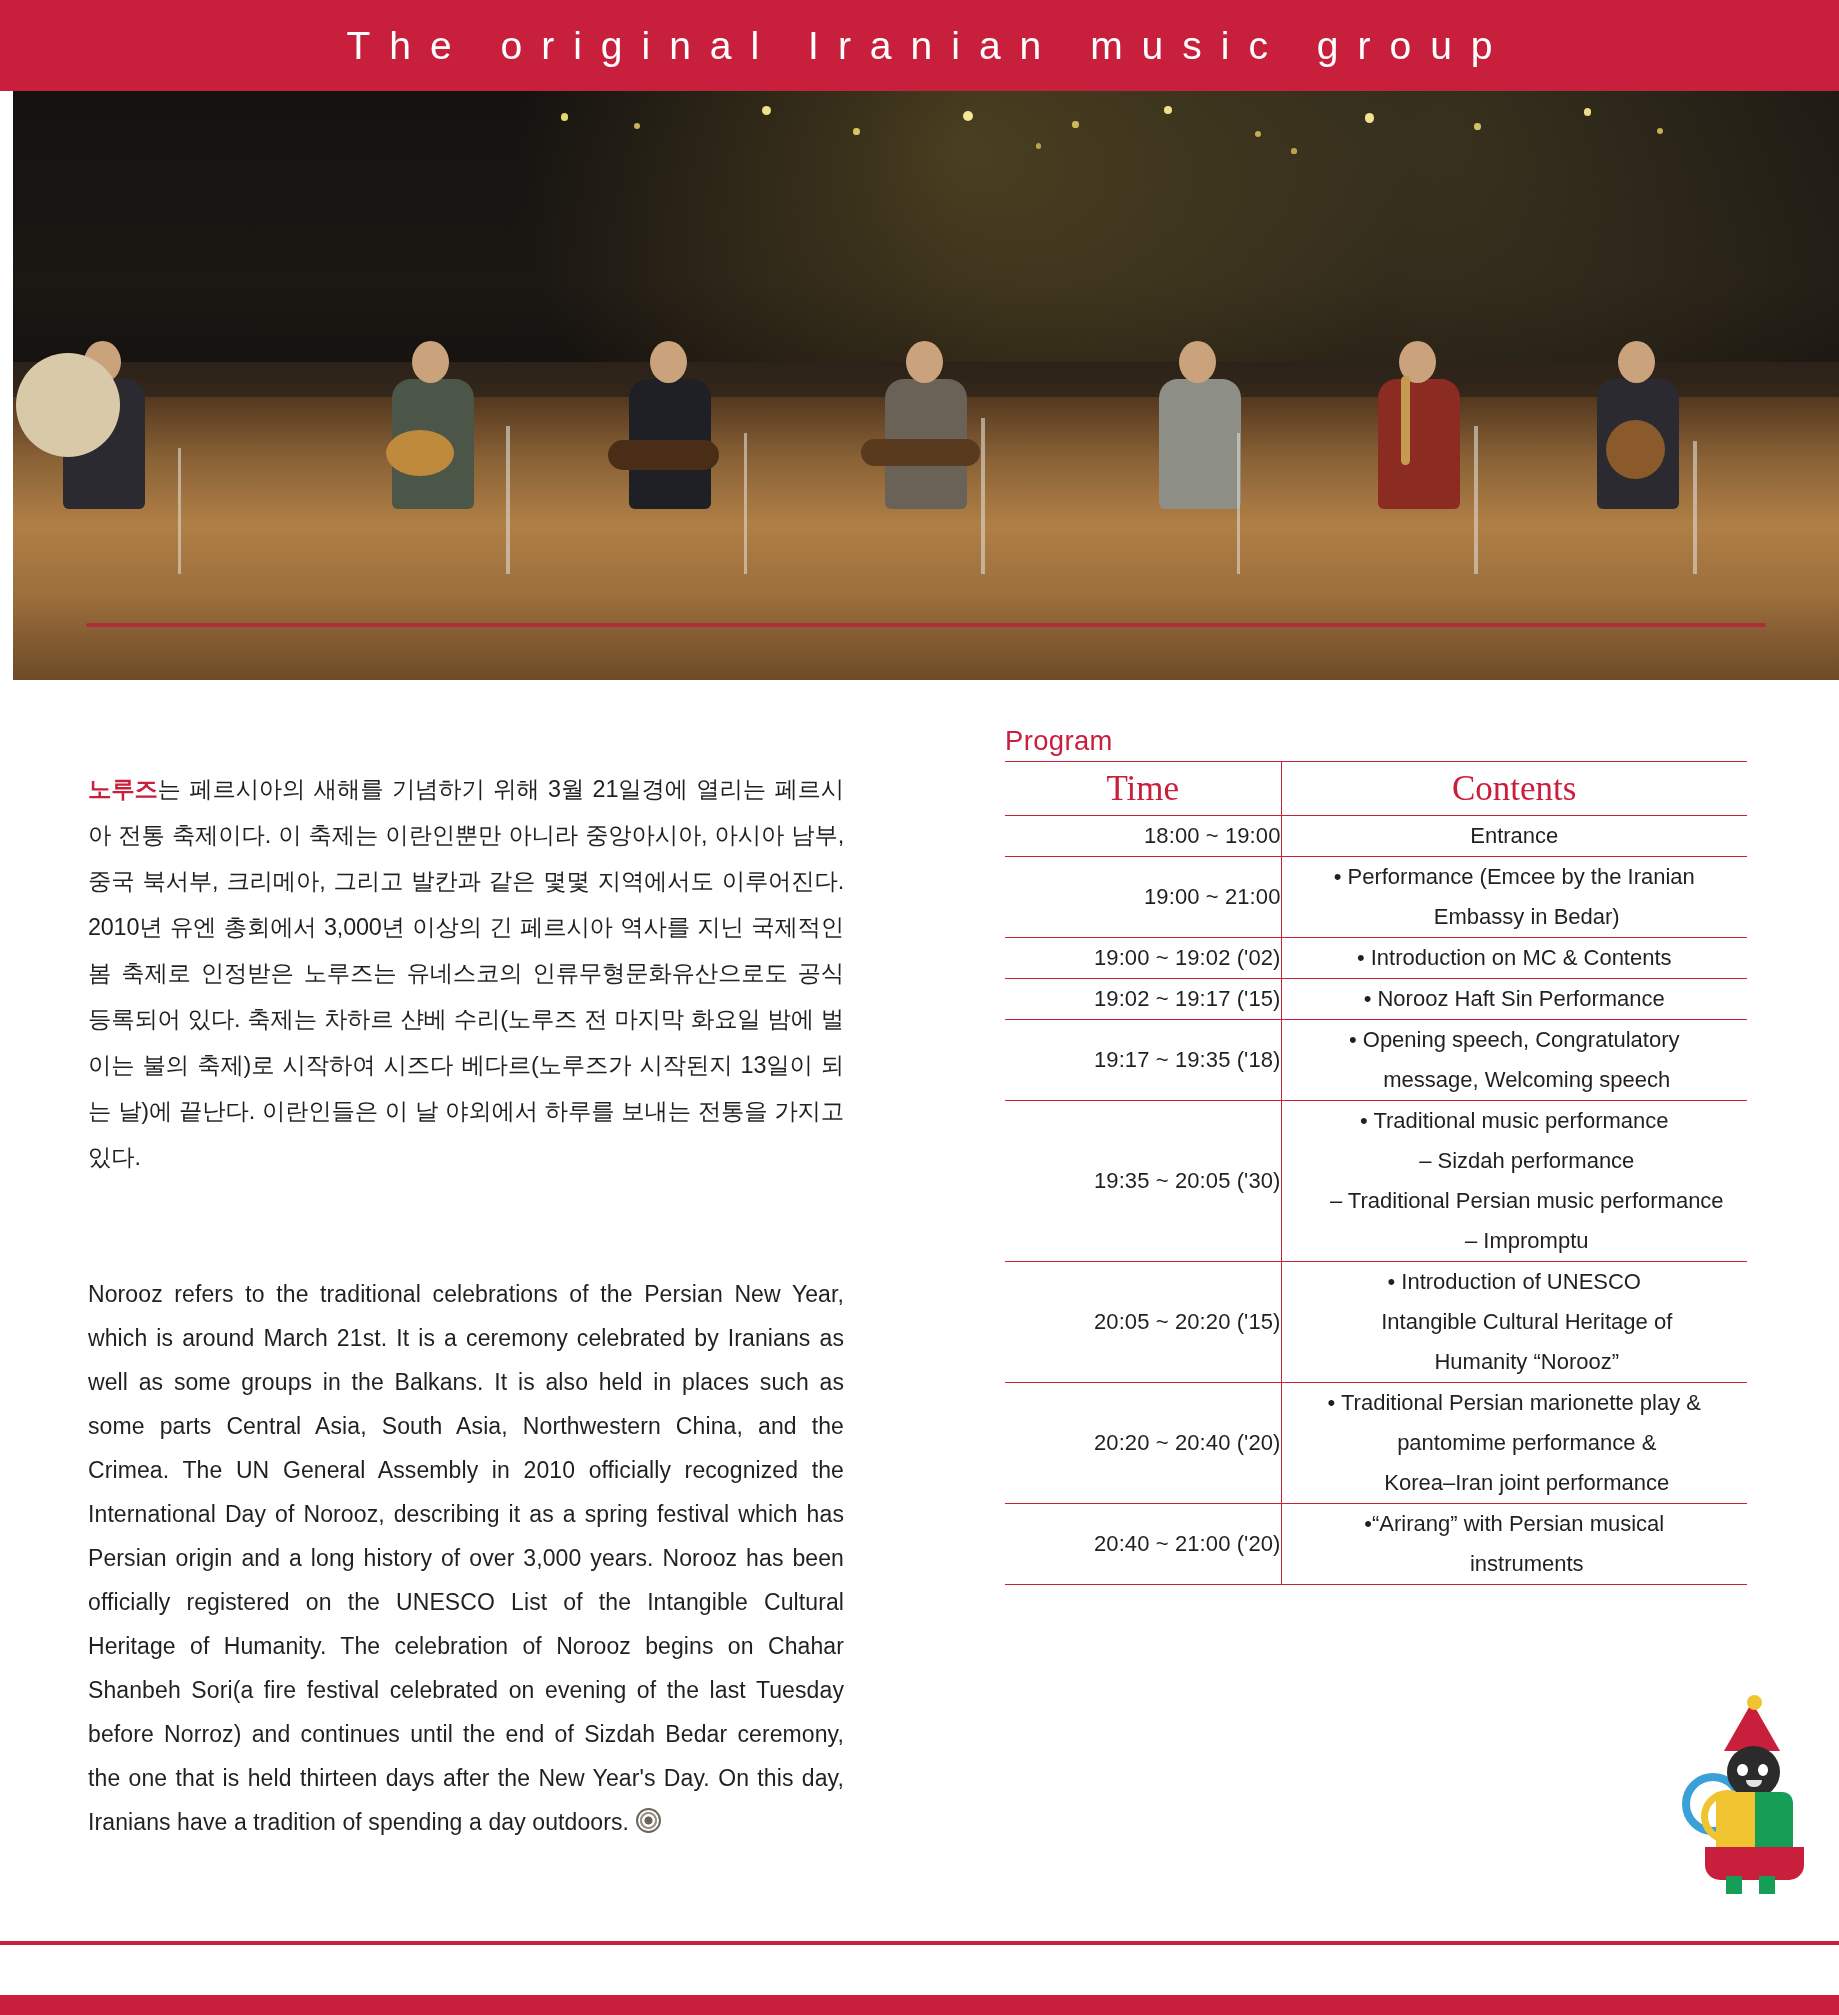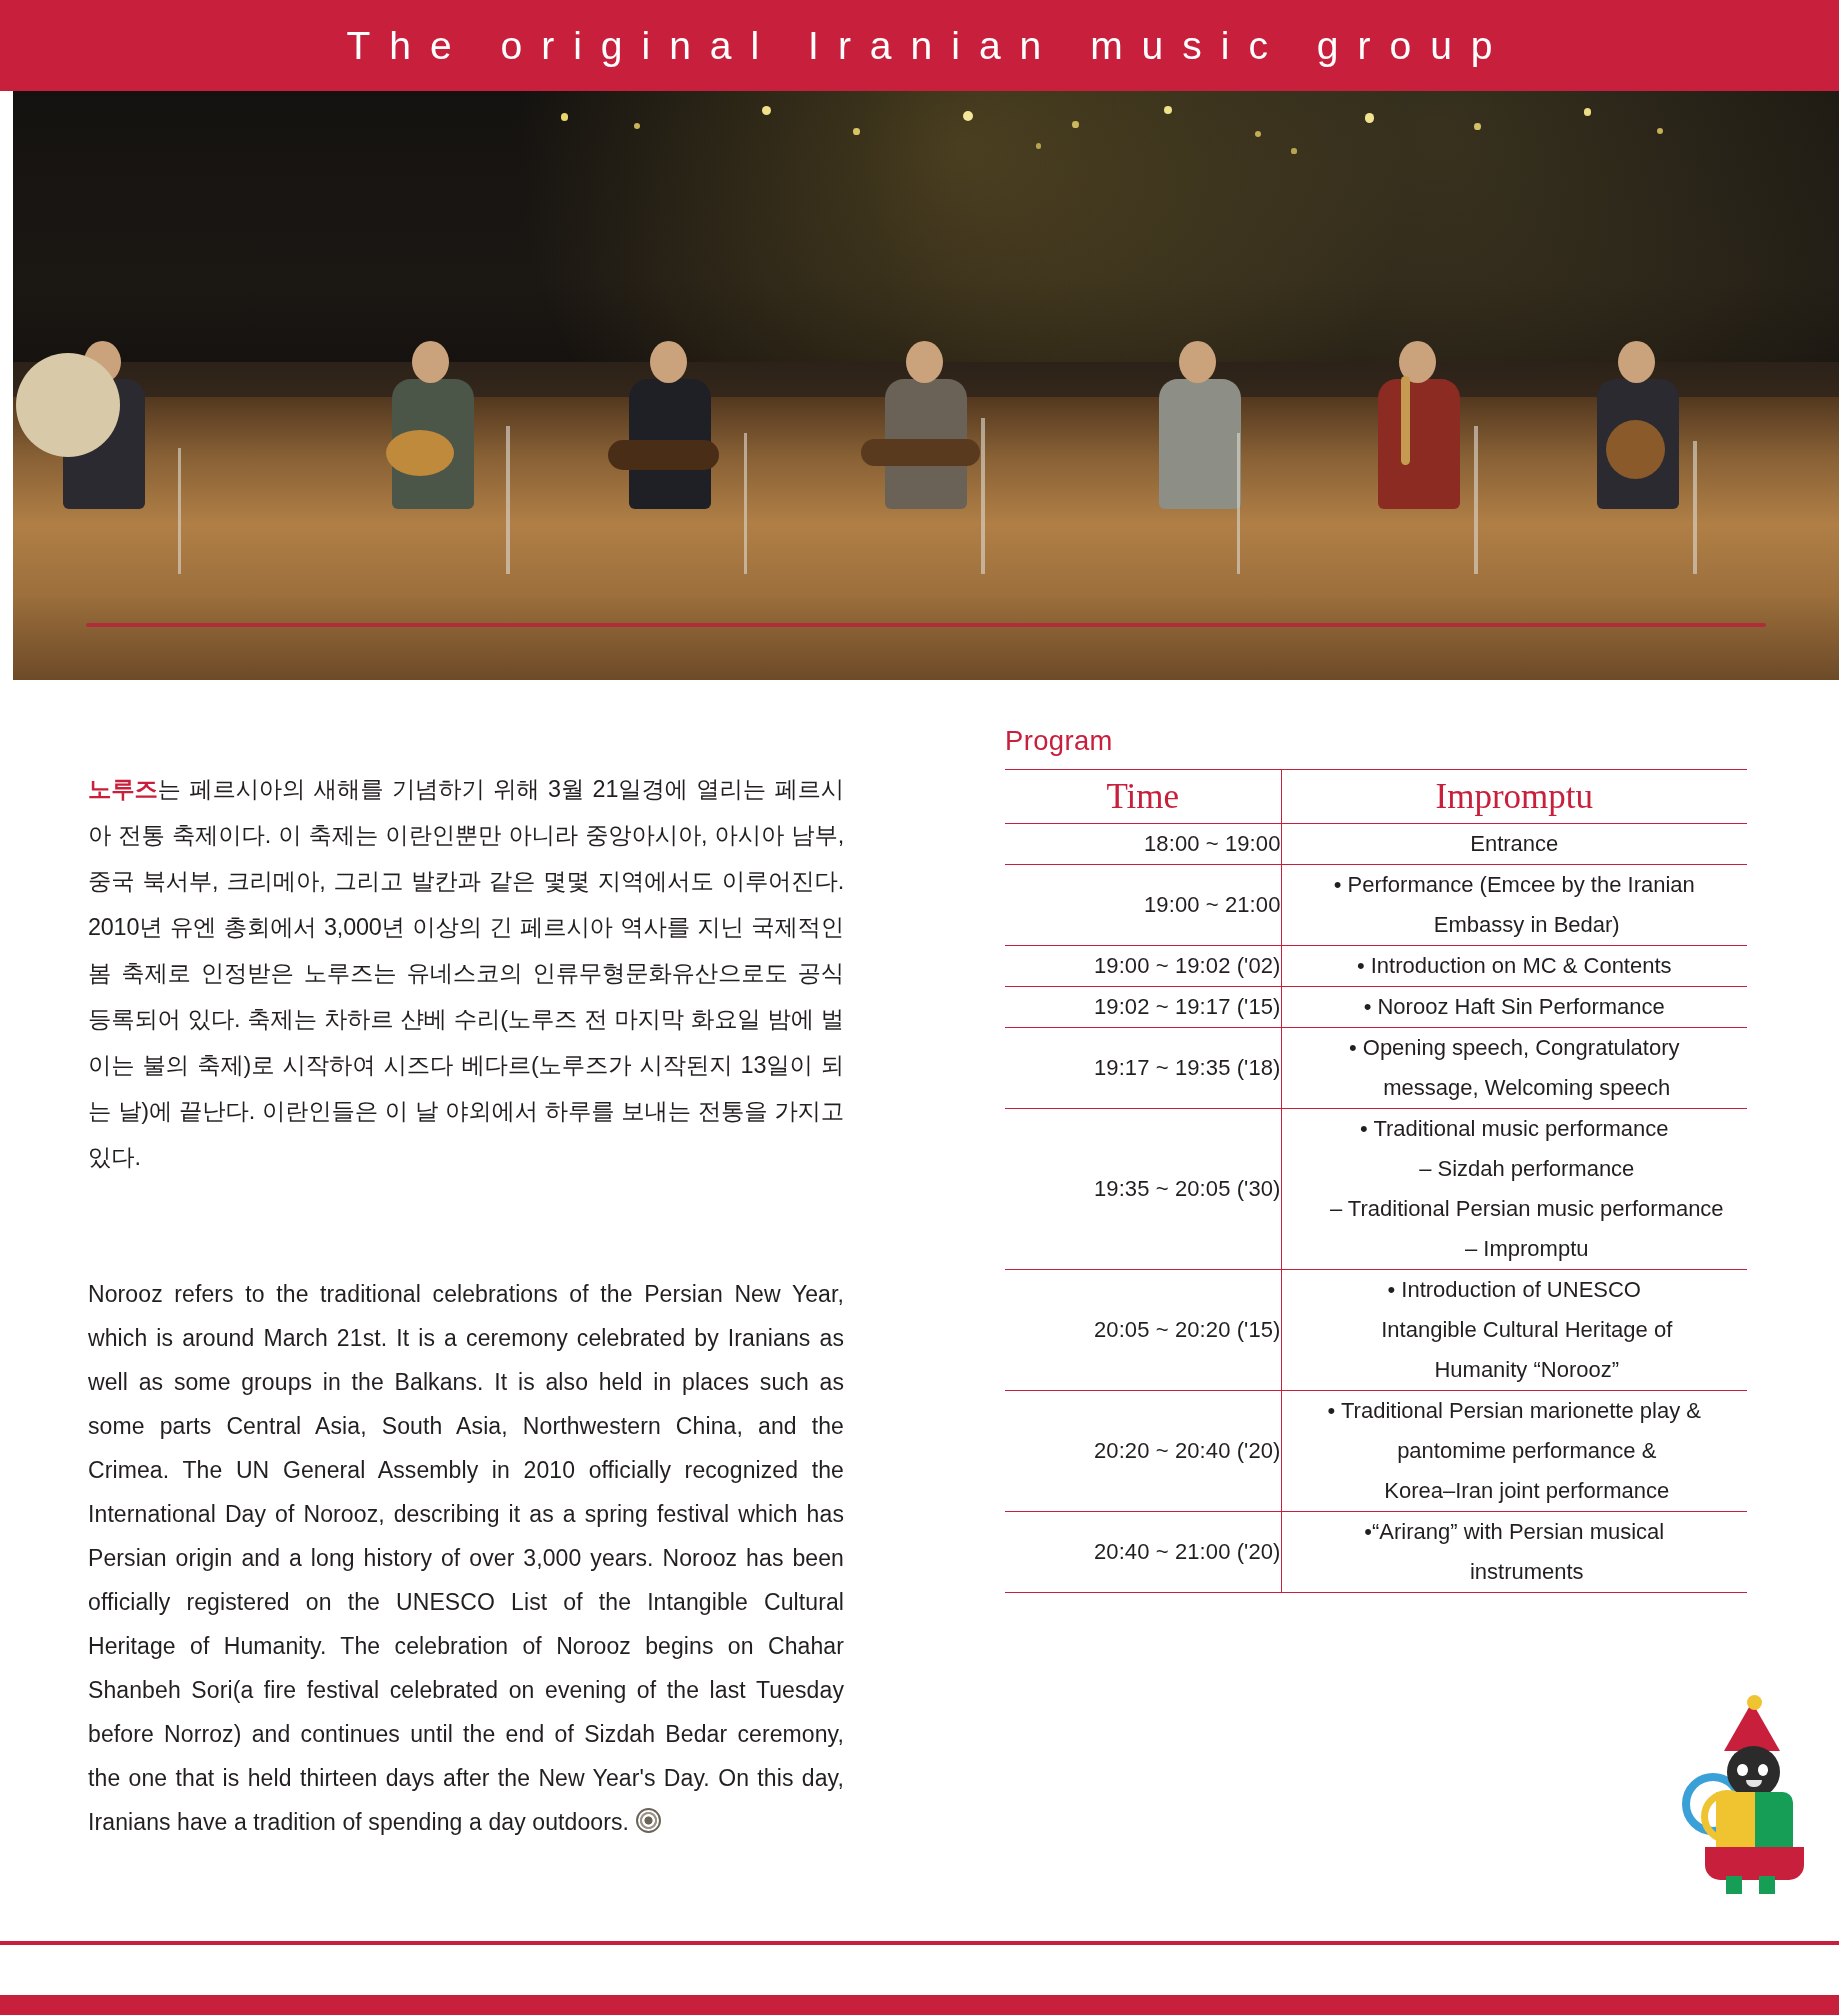--- a/index.html
+++ b/index.html
@@ -179,21 +179,21 @@
   
   .right-col {
     position: absolute;
     left: 1005px;
     top: 13.3px;
     width: 742px;
   }
   .program-title {
     color: #c8203c;
     font-size: 27.4px;
-    margin-bottom: 12px;
+    margin-bottom: 4px;
     letter-spacing: 0.4px;
   }
   table.program {
     width: 742px;
     border-collapse: collapse;
     table-layout: fixed;
   }
   table.program col.c-time { width: 276px; }
   table.program col.c-contents { width: 466px; }
   table.program th, table.program td {
@@ -385,21 +385,21 @@
     <div class="program-title">Program</div>
 
     <table class="program">
       <colgroup>
           <col class="c-time">
           <col class="c-contents">
         </colgroup>
       <thead>
         <tr>
           <th>Time</th>
-          <th class="th-contents">Impromptu</th>
+          <th class="th-contents">Contents</th>
         </tr>
       </thead>
       <tbody>
         <tr>
           <td class="time">18:00 ~ 19:00</td>
           <td class="contents">
             <span class="line">Entrance</span>
           </td>
         </tr>
         <tr>

